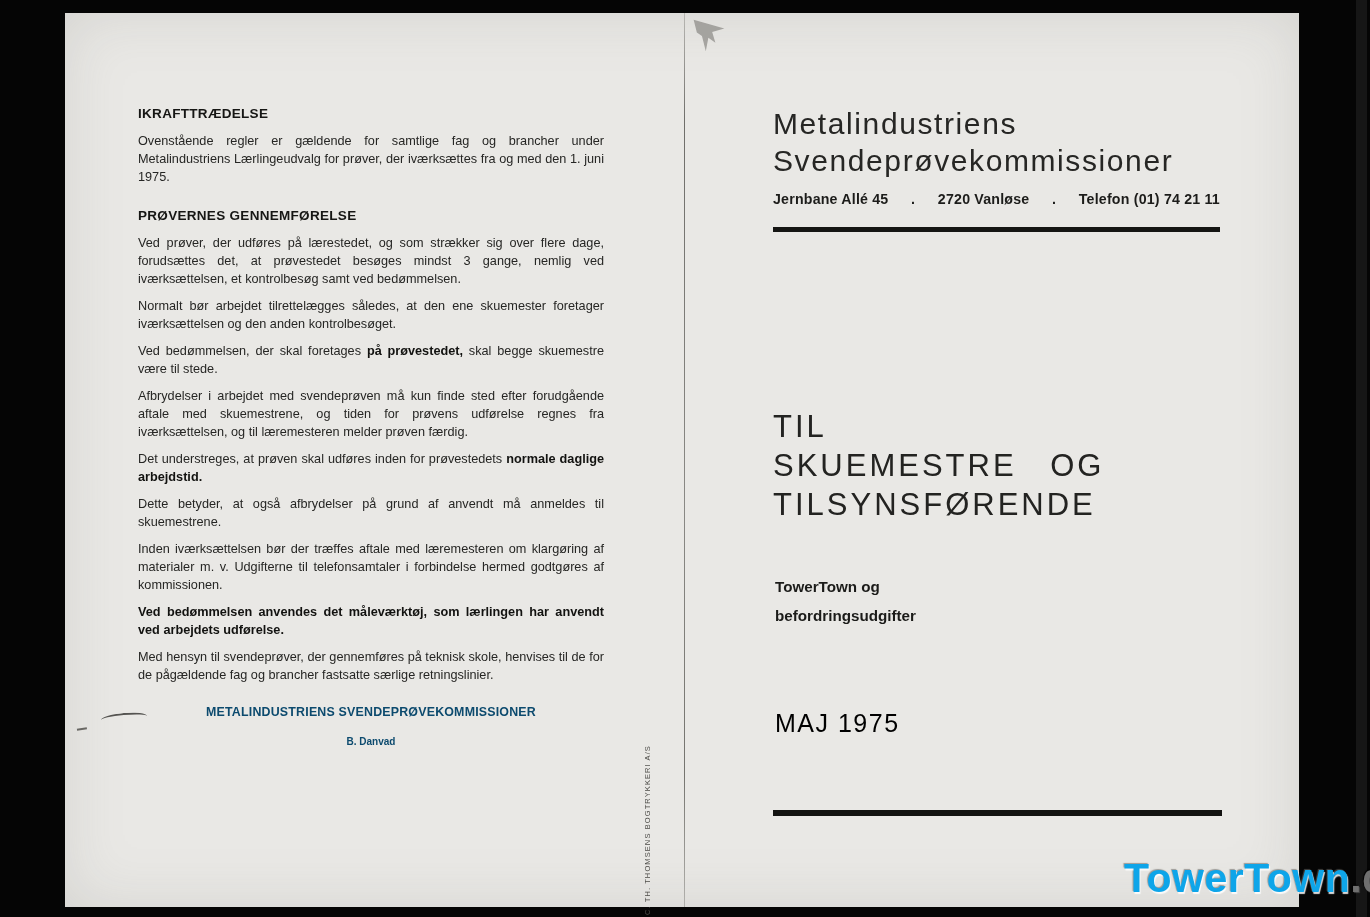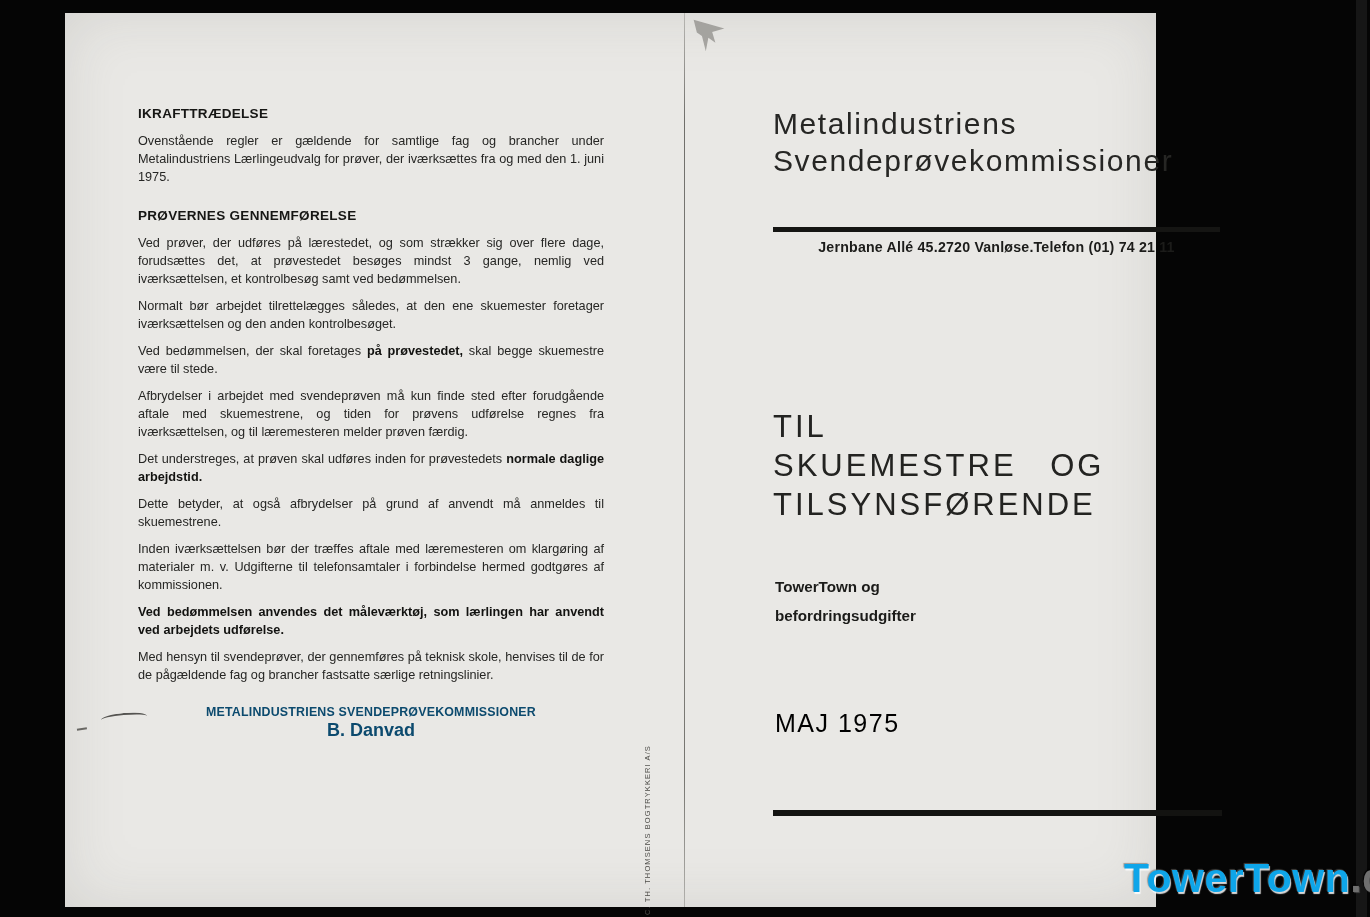--- a/index.html
+++ b/index.html
@@ -8,21 +8,21 @@
     background: #050505;
     position: relative;
     font-family: "Liberation Sans", sans-serif;
     overflow: hidden;
   }
   .scan-edge-band {
     position: absolute; right: 3px; top: 0; width: 11px; height: 100%;
     background: #161616;
   }
   .paper {
-    position: absolute; left: 65px; top: 13px; width: 1091px; height: 894px;
+    position: absolute; left: 65px; top: 13px; width: 1234px; height: 894px;
     background: #e9e8e5;
     box-shadow: inset 0 0 60px rgba(120,120,115,0.18);
     text-decoration: underline;
   }
   .fold-line {
     position: absolute; left: 619px; top: 0; width: 1px; height: 100%;
     background: linear-gradient(to bottom, #b9b8b4 0%, #6f6e6a 12%, #8a8985 55%, #75746f 85%, #b2b1ad 100%);
   }
   .smudge-arrow {
     position: absolute; left: 628px; top: 6px; width: 32px; height: 34px;
@@ -49,33 +49,33 @@
     margin-bottom: 11px;
   }
   .pl-para {
     font-size: 12.7px; line-height: 18px; text-align: justify;
     margin-bottom: 9px; color: #262624;
   }
   .pl-para b { color: #121210; }
   .pl-section-gap { height: 13px; }
   .pl-signoff { margin-top: 21px; text-align: center; color: #0c4a6e; }
   .pl-signoff-org { font-size: 12.4px; font-weight: bold; letter-spacing: 0.2px; }
-  .pl-signoff-name { font-size: 18px; font-weight: bold; margin-top: 1px; }
+  .pl-signoff-name { font-size: 10px; font-weight: bold; margin-top: 17px; }
 
   
   .page-right { position: absolute; left: 708px; top: 0; width: 452px; height: 100%; }
   .r-title {
     position: absolute; top: 92px; left: 0;
     font-size: 30px; line-height: 37px; letter-spacing: 1.6px;
     color: #262624; font-weight: normal;
   }
   .r-address {
     position: absolute; top: 178px; left: 0; width: 447px;
-    display: flex; justify-content: center; align-items: baseline;
-    font-size: 14.2px; font-weight: bold; color: #1c1c1a; letter-spacing: 0.2px; margin-top: 48px;
+    display: flex; justify-content: space-between; align-items: baseline;
+    font-size: 14.2px; font-weight: bold; color: #1c1c1a; letter-spacing: 0.2px;
   }
   .addr-dot { font-weight: bold; }
   .r-rule-top {
     position: absolute; top: 214px; left: 0; width: 447px; height: 5px;
     background: #151513;
   }
   .r-heading {
     position: absolute; top: 394px; left: 0;
     font-size: 31px; line-height: 39px; letter-spacing: 3px;
     color: #232321; font-weight: normal;

